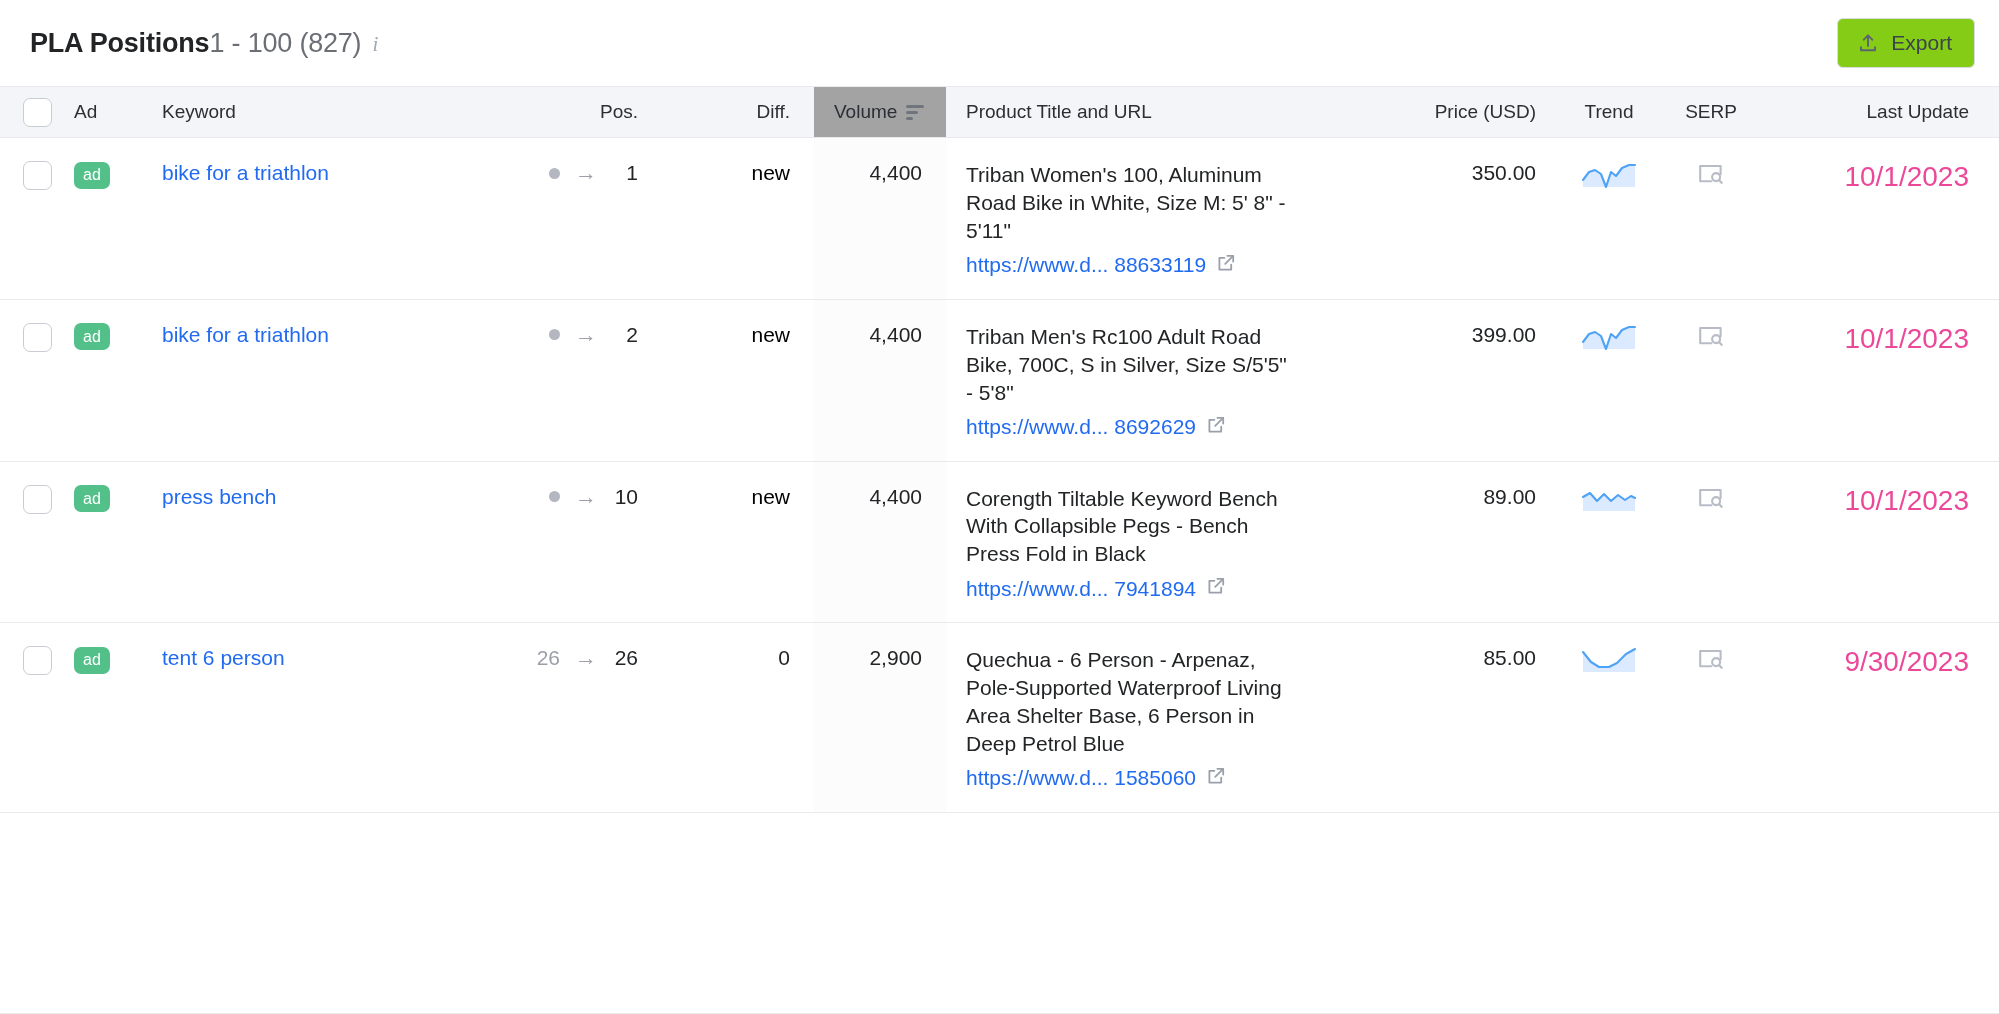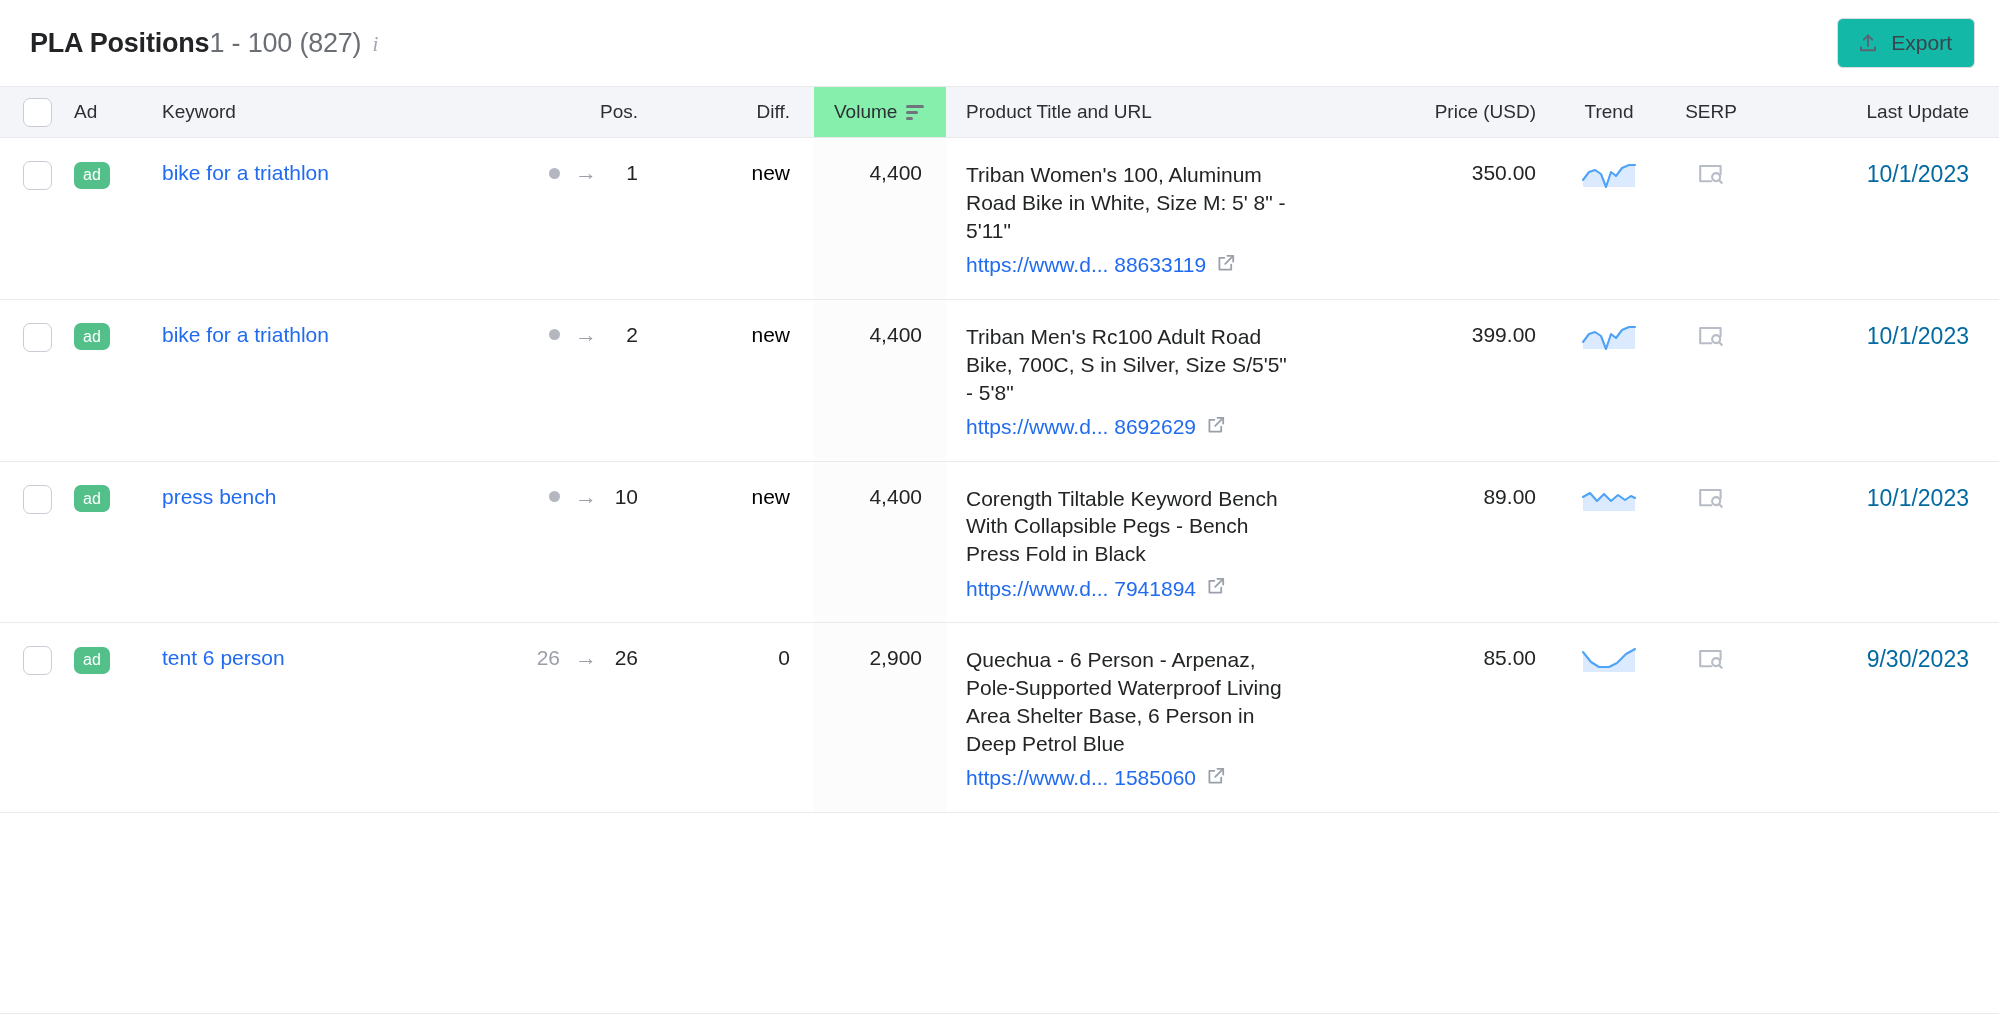--- a/index.html
+++ b/index.html
@@ -61,21 +61,21 @@
   .titlebar-spacer { flex: 1; }
 
   .export-btn {
     display: inline-flex;
     align-items: center;
     gap: 11px;
     height: 50px;
     padding: 0 22px 0 18px;
     border: 1px solid #dadce1;
     border-radius: 6px;
-    background: #14b8a6;
+    background: #84cc16;
     cursor: pointer;
     color: #454b54;
     font-size: 21px;
     font-family: "Liberation Sans", sans-serif;
   }
   .export-label { font-size: 21px; color: #3c434c; }
 
   
   table.pla {
     width: 1999px;
@@ -86,21 +86,21 @@
   thead th {
     font-size: 19px;
     font-weight: normal;
     color: #2b2f35;
     padding: 0 0px;
     vertical-align: middle;
     border-bottom: 1px solid #e8eaee;
     border-top: 1px solid #e8eaee;
     white-space: nowrap;
   }
-  th.sorted { background: #86efac; }
+  th.sorted { background: #a3a3a3; }
 
   
   .c-check { width: 74px; }
   .c-ad    { width: 68px; }
   .c-kw    { width: 378px; }
   .c-pos   { width: 142px; }
   .c-diff  { width: 152px; }
   .c-vol   { width: 132px; }
   .c-prod  { width: 466px; }
   .c-price { width: 148px; }
@@ -221,21 +221,21 @@
 
   .trend-cell { text-align: center; }
   .serp-cell  { text-align: center; }
 
   .serp-btn {
     display: inline-flex;
     cursor: pointer;
     opacity: 0.95;
   }
 
-  .date-txt { font-size: 23px; color: #0369a1; }
+  .date-txt { font-size: 28px; color: #ec4899; }
 
   .bottom-rule {
     position: absolute;
     left: 0; right: 0;
     bottom: 0;
     height: 1px;
     background: #e8eaee;
   }
 </style>
 </head>

